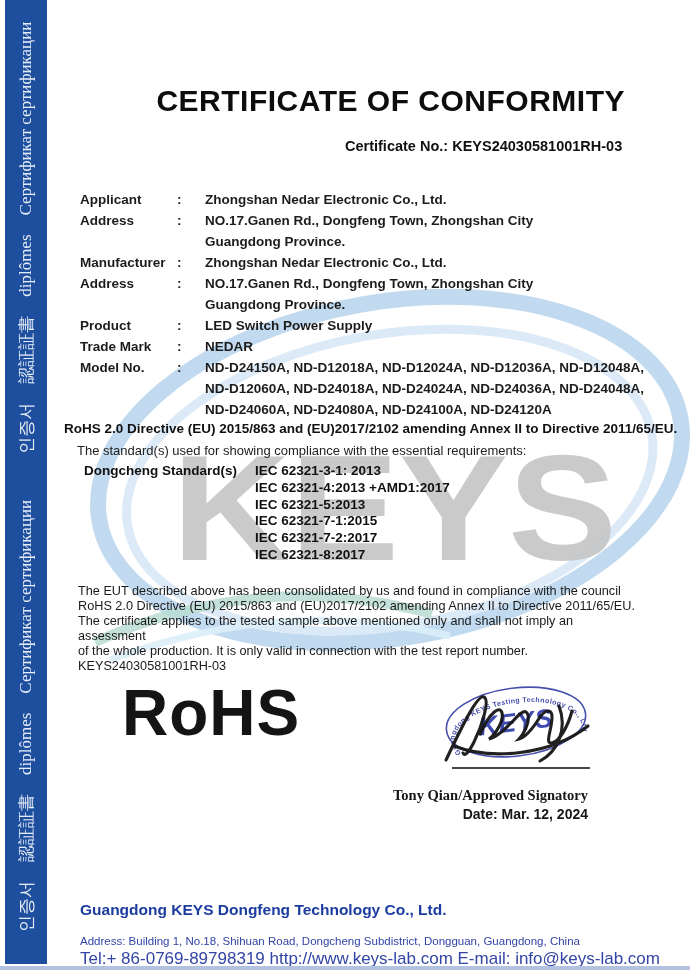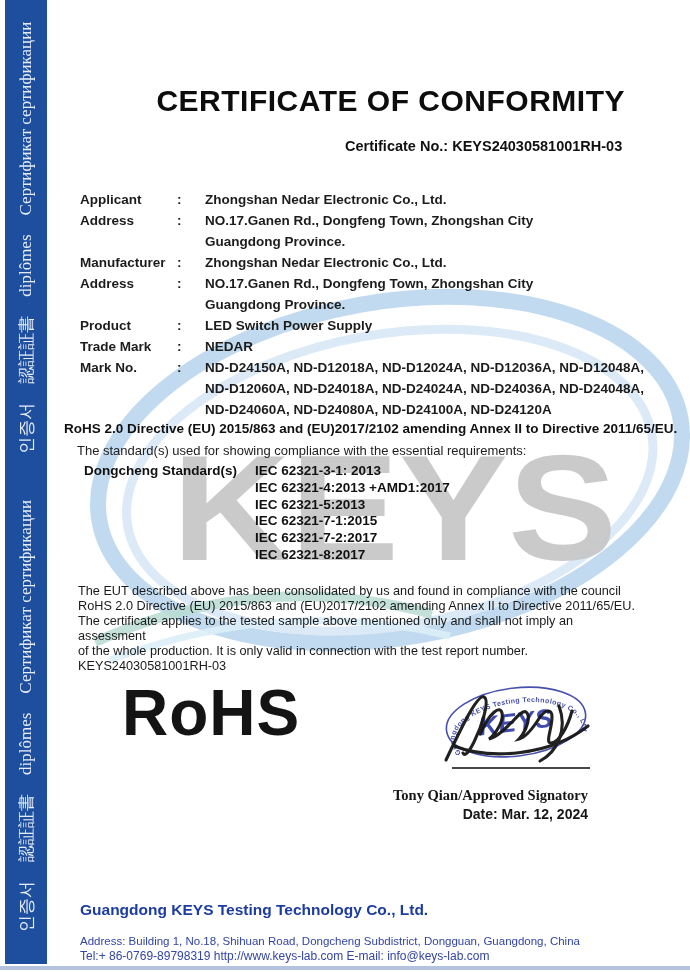--- a/index.html
+++ b/index.html
@@ -42,21 +42,21 @@
     letter-spacing:1px;color:#141414;z-index:1;}
   .stamp-svg{position:absolute;left:438px;top:680px;z-index:2;}
   .sign-line{position:absolute;top:767px;left:452px;width:138px;height:2px;background:#474747;z-index:2;}
   .signatory-block{position:absolute;top:787px;left:360px;width:228px;text-align:right;z-index:2;}
   .signatory-name{font-family:"Liberation Serif","DejaVu Serif",serif;font-weight:bold;font-size:14.5px;color:#161616;}
   .signatory-date{font-size:14px;font-weight:bold;margin-top:2px;color:#161616;}
   
   .footer{position:absolute;top:901px;left:80px;z-index:1;}
   .footer-company{color:#1c3ca0;font-weight:bold;font-size:15.5px;}
   .footer-address{color:#3345a5;font-size:11.5px;margin-top:16px;}
-  .footer-contact{color:#3345a5;font-size:12px;margin-top:2px;}
+  .footer-contact{color:#3345a5;font-size:17px;margin-top:2px;}
   .bottom-line{position:absolute;left:0;top:966px;width:690px;height:4px;background:#b3c3df;z-index:3;}
 </style>
 </head>
 <body>
 
 <svg class="watermark" width="690" height="972" viewBox="0 0 690 972">
   <g transform="rotate(-10 390 470)">
     <ellipse cx="390" cy="470" rx="295" ry="168" fill="none" stroke="#b6d4ec" stroke-width="16" opacity="0.85"></ellipse>
     <ellipse cx="388" cy="480" rx="266" ry="146" fill="none" stroke="#d8e8f6" stroke-width="9" opacity="0.9"></ellipse>
   </g>
@@ -112,21 +112,21 @@
     <span class="info-label">Product</span>
     <span class="info-colon">:</span>
     <span class="info-value">LED Switch Power Supply</span>
   </div>
   <div class="info-row">
     <span class="info-label">Trade Mark</span>
     <span class="info-colon">:</span>
     <span class="info-value">NEDAR</span>
   </div>
   <div class="info-row">
-    <span class="info-label">Mark No.</span>
+    <span class="info-label">Model No.</span>
     <span class="info-colon">:</span>
     <span class="info-value">ND-D24150A, ND-D12018A, ND-D12024A, ND-D12036A, ND-D12048A,
 ND-D12060A, ND-D24018A, ND-D24024A, ND-D24036A, ND-D24048A,
 ND-D24060A, ND-D24080A, ND-D24100A, ND-D24120A</span>
   </div>
 </div>
 
 <div class="directive">RoHS 2.0 Directive (EU) 2015/863 and (EU)2017/2102 amending Annex II to Directive 2011/65/EU.</div>
 <div class="standards-intro">The standard(s) used for showing compliance with the essential requirements:</div>
 <div class="applicable-label">Dongcheng Standard(s)</div>
@@ -166,18 +166,18 @@
   </g>
 </svg>
 
 <div class="sign-line"></div>
 <div class="signatory-block">
   <div class="signatory-name">Tony Qian/Approved Signatory</div>
   <div class="signatory-date">Date: Mar. 12, 2024</div>
 </div>
 
 <div class="footer">
-  <div class="footer-company">Guangdong KEYS Testing Technology Co., Ltd.</div>
+  <div class="footer-company">Guangdong KEYS Dongfeng Technology Co., Ltd.</div>
   <div class="footer-address">Address: Building 1, No.18, Shihuan Road, Dongcheng Subdistrict, Dongguan, Guangdong, China</div>
   <div class="footer-contact">Tel:+ 86-0769-89798319 http://www.keys-lab.com E-mail: info@keys-lab.com</div>
 </div>
 
 <div class="bottom-line"></div>
 
 </body></html>

